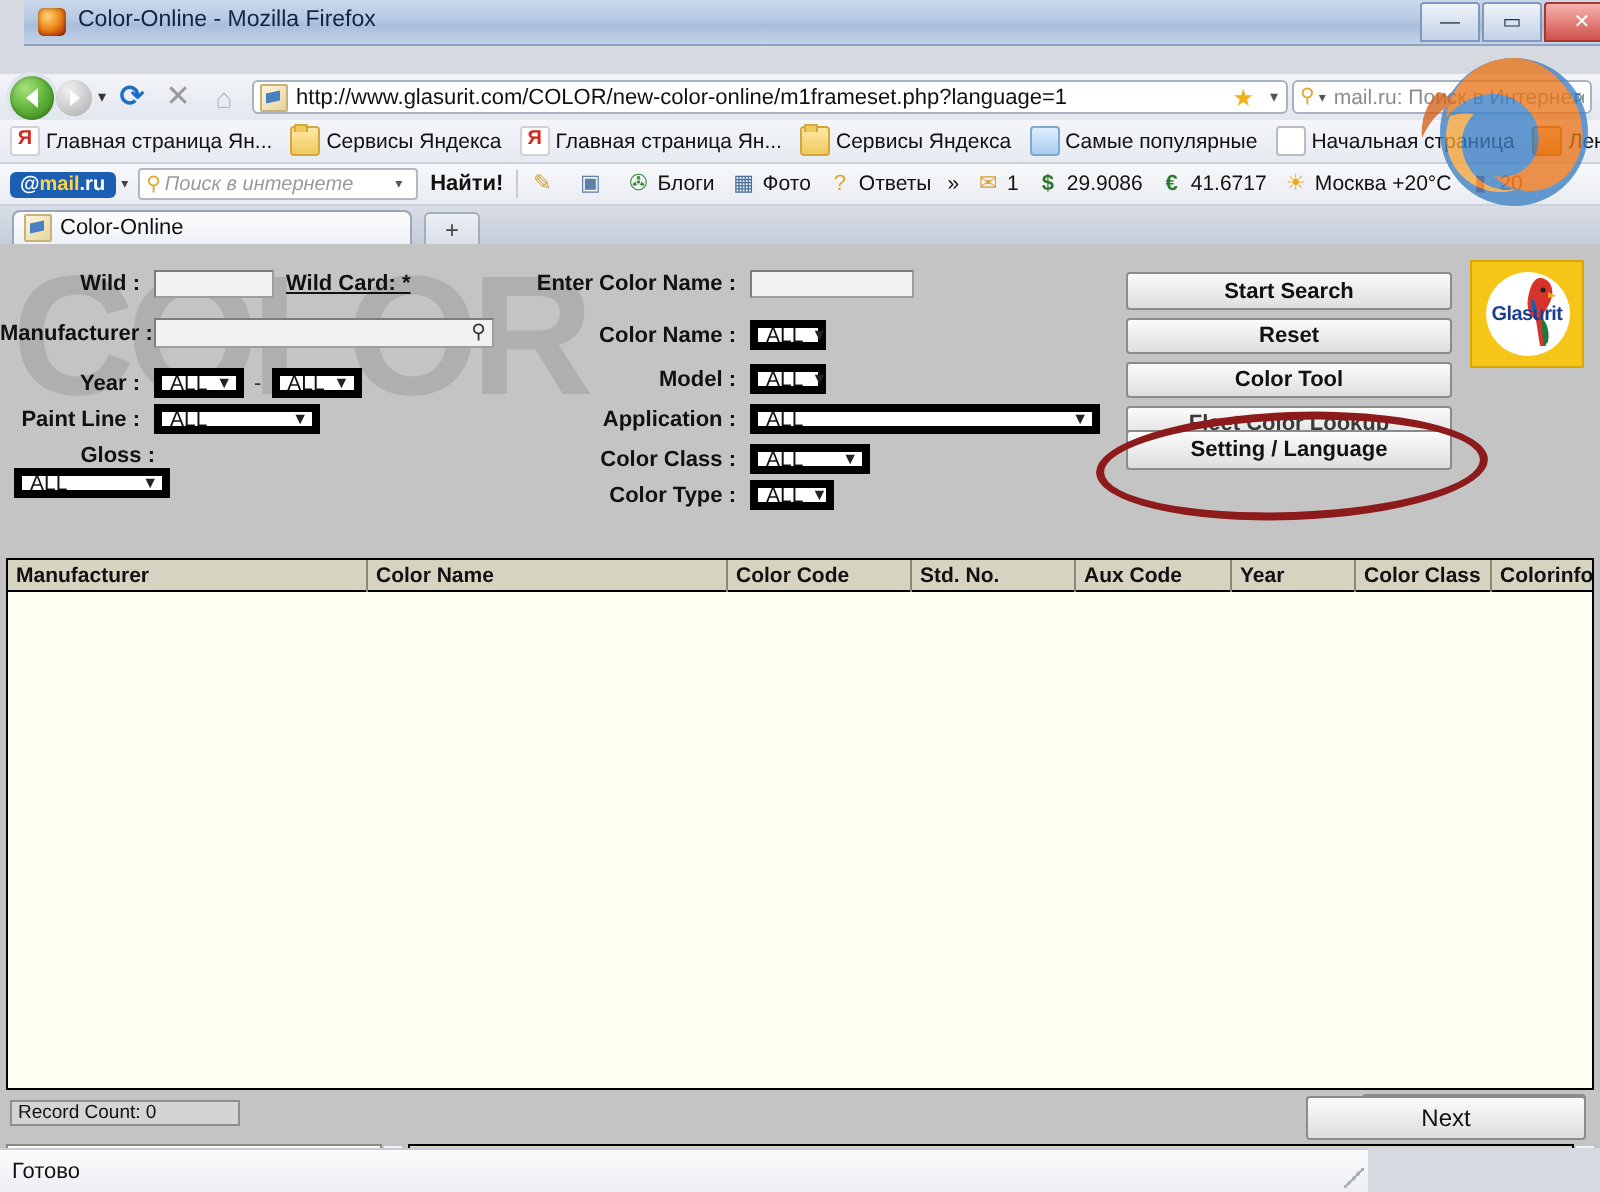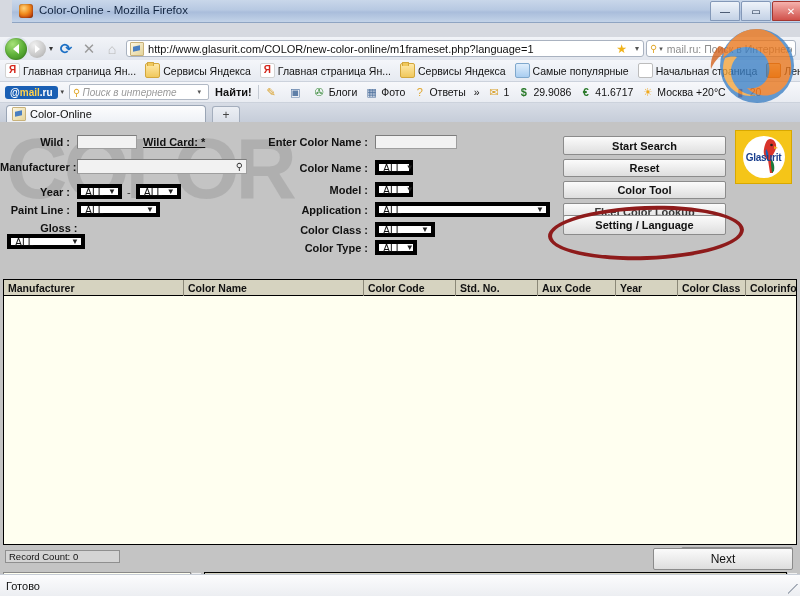--- a/index.html
+++ b/index.html
@@ -290,21 +290,21 @@
   .nextbtn{
     position:absolute;left:653px;top:548px;width:140px;height:22px;
     background:linear-gradient(to bottom,#fbfbfb,#dedede);
     border:1px solid #8b8b8b;border-radius:2px;
     font-size:12px;color:#111;display:flex;align-items:center;justify-content:center;
     box-sizing:border-box;
   }
 
   
   .statusbar{
-    position:absolute;left:0;top:574px;width:800px;height:22px;
+    position:absolute;left:0;top:574px;width:684px;height:22px;
     background:linear-gradient(to bottom,#fcfcfd,#eceef2);
     border-top:1px solid #c6ccd6;
     display:flex;align-items:center;padding-left:6px;box-sizing:border-box;
     font-size:11px;color:#111;
   }
   .grip{position:absolute;right:2px;bottom:2px;width:10px;height:10px;
     background:
       linear-gradient(135deg,transparent 45%,#a9b0bb 45%,#a9b0bb 55%,transparent 55%);
   }
 

